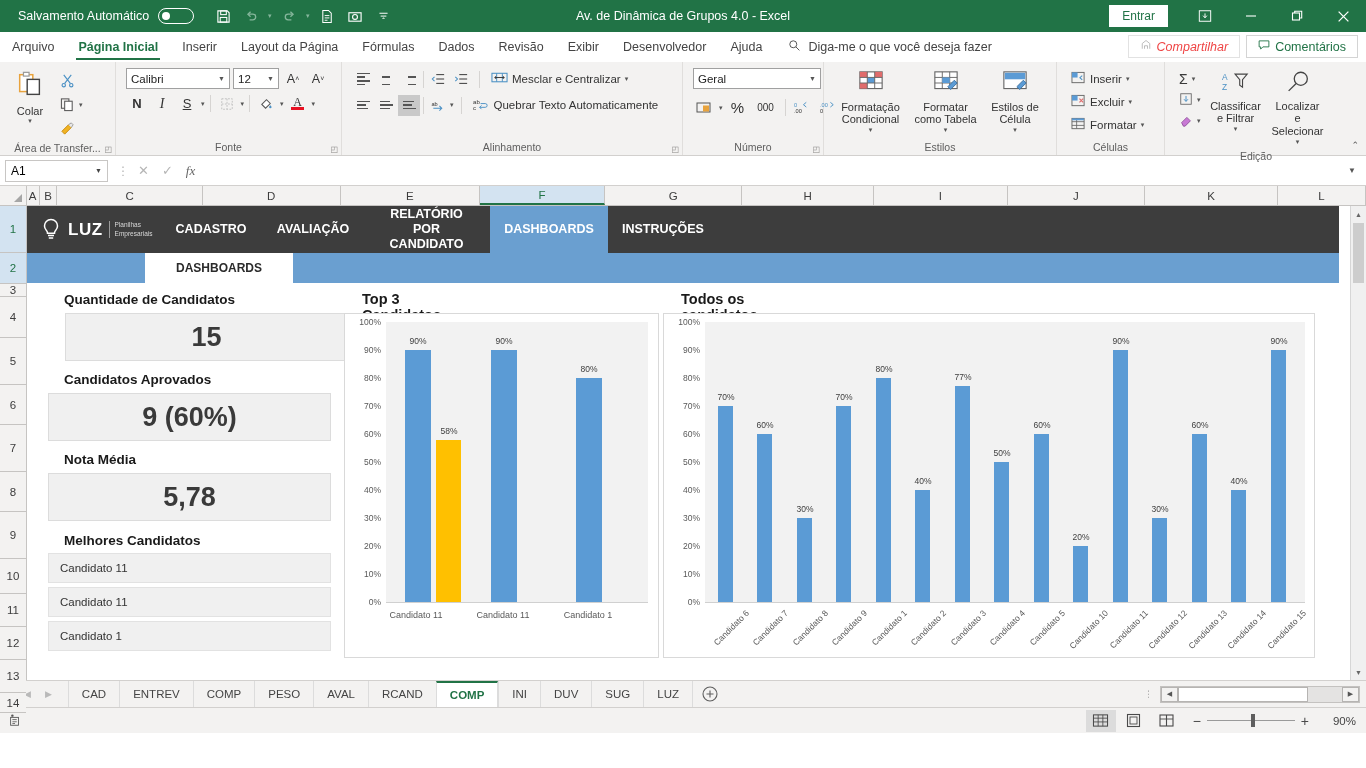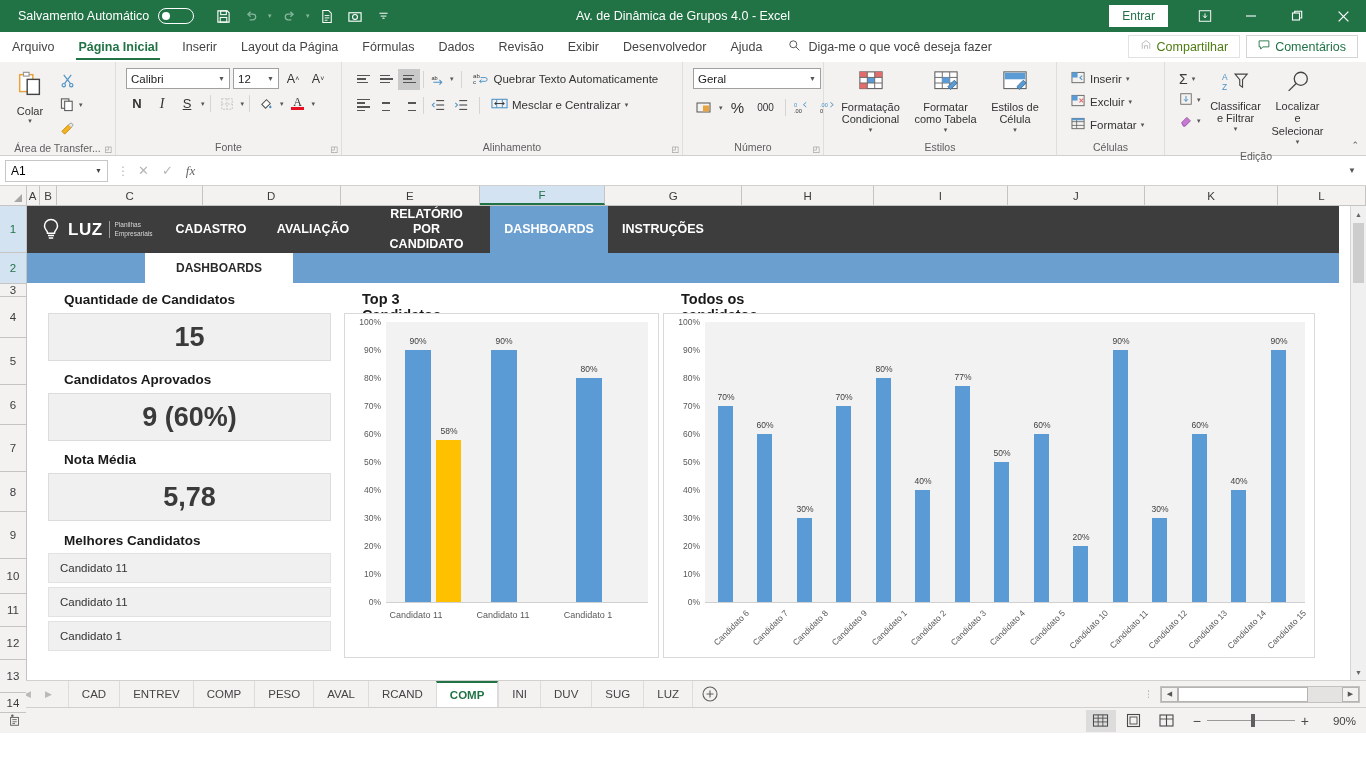--- a/index.html
+++ b/index.html
@@ -69,21 +69,21 @@
   }
   .ribbon-right {
     margin-left: auto; display: flex; align-items: center;
     gap: 6px; padding-right: 8px;
   }
   .share-btn, .comments-btn {
     display: flex; align-items: center; gap: 5px;
     font-size: 12.5px; padding: 3px 11px; border: 1px solid #d4d4d4;
     background: #fff;
   }
-  .share-btn { color: #4d7c0f; border-color: #e2e2e2; }
+  .share-btn { color: #ef4444; border-color: #e2e2e2; font-style: italic; }
   .comments-btn { color: #217346; justify-content: center; }
 
   
   .ribbon {
     height: 94px; background: #f3f2f1; display: flex;
     border-bottom: 1px solid #d2d0ce; position: relative;
   }
   .rgroup {
     display: flex; flex-direction: column; position: relative;
     border-right: 1px solid #e0dedc; padding: 3px 4px 0 4px;
@@ -541,63 +541,20 @@
         </div>
         <span class="mini-caret">▾</span>
       </div>
     </div>
     <div class="rgroup-label">Fonte</div>
     <span class="dialog-launcher">◰</span>
   </div>
 
   <div class="rgroup" style="width:341px">
     <div class="rgroup-body" style="flex-direction:column;padding-left:6px">
-      <div class="alignrow">
-        <div class="abtn">
-            <span class="alines">
-              <i></i>
-              <i style="width:9px"></i>
-              <i style="width:11px"></i>
-            </span>
-          </div>
-        <div class="abtn">
-            <span class="alines">
-              <i style="width:10px"></i>
-              <i></i>
-              <i style="width:10px"></i>
-            </span>
-          </div>
-        <div class="abtn sel">
-            <span class="alines">
-              <i style="width:11px"></i>
-              <i style="width:9px"></i>
-              <i></i>
-            </span>
-          </div>
-        <div class="vsep"></div>
-        <div class="abtn">
-          <svg width="16" height="15" viewBox="0 0 16 16">
-              <text x="1" y="8" font-size="6" fill="#333" font-family="Liberation Sans">ab</text>
-              <path d="M3 11h9M9.5 8.5 12 11l-2.5 2.5" fill="none" stroke="#4a90c4" stroke-width="1.1"></path>
-            </svg>
-        </div>
-        <span class="mini-caret">▾</span>
-        <div class="vsep" style="margin:0 6px"></div>
-        <div class="smallbtn">
-          <span>
-            <svg width="17" height="15" viewBox="0 0 18 16">
-                <text x="0" y="7" font-size="6.5" fill="#333" font-family="Liberation Sans">ab</text>
-                <text x="0" y="14" font-size="6.5" fill="#333" font-family="Liberation Sans">c</text>
-                <path d="M7 11h6a2 2 0 0 0 0-4H8" fill="none" stroke="#4a90c4" stroke-width="1"></path>
-                <path d="M9 9 7 11l2 2" fill="none" stroke="#4a90c4" stroke-width="1"></path>
-              </svg>
-          </span>
-          <span>Quebrar Texto Automaticamente</span>
-        </div>
-      </div>
       <div class="alignrow">
         <div class="abtn">
             <span class="alines">
               <i></i>
               <i style="width:8px"></i>
               <i></i>
               <i style="width:8px"></i>
             </span>
           </div>
         <div class="abtn">
@@ -635,20 +592,63 @@
             <svg width="17" height="14" viewBox="0 0 18 14">
                 <rect x="1" y="2" width="16" height="9" fill="none" stroke="#4a90c4" stroke-width="1.1"></rect>
                 <path d="M6 2v9M12 2v9" stroke="#4a90c4" stroke-width="1"></path>
                 <path d="M4 6.5h10M5.5 5 4 6.5 5.5 8M12.5 5 14 6.5 12.5 8" fill="none" stroke="#333" stroke-width="1"></path>
               </svg>
           </span>
           <span>Mesclar e Centralizar</span>
           <span class="mini-caret">▾</span>
         </div>
       </div>
+      <div class="alignrow">
+        <div class="abtn">
+            <span class="alines">
+              <i></i>
+              <i style="width:9px"></i>
+              <i style="width:11px"></i>
+            </span>
+          </div>
+        <div class="abtn">
+            <span class="alines">
+              <i style="width:10px"></i>
+              <i></i>
+              <i style="width:10px"></i>
+            </span>
+          </div>
+        <div class="abtn sel">
+            <span class="alines">
+              <i style="width:11px"></i>
+              <i style="width:9px"></i>
+              <i></i>
+            </span>
+          </div>
+        <div class="vsep"></div>
+        <div class="abtn">
+          <svg width="16" height="15" viewBox="0 0 16 16">
+              <text x="1" y="8" font-size="6" fill="#333" font-family="Liberation Sans">ab</text>
+              <path d="M3 11h9M9.5 8.5 12 11l-2.5 2.5" fill="none" stroke="#4a90c4" stroke-width="1.1"></path>
+            </svg>
+        </div>
+        <span class="mini-caret">▾</span>
+        <div class="vsep" style="margin:0 6px"></div>
+        <div class="smallbtn">
+          <span>
+            <svg width="17" height="15" viewBox="0 0 18 16">
+                <text x="0" y="7" font-size="6.5" fill="#333" font-family="Liberation Sans">ab</text>
+                <text x="0" y="14" font-size="6.5" fill="#333" font-family="Liberation Sans">c</text>
+                <path d="M7 11h6a2 2 0 0 0 0-4H8" fill="none" stroke="#4a90c4" stroke-width="1"></path>
+                <path d="M9 9 7 11l2 2" fill="none" stroke="#4a90c4" stroke-width="1"></path>
+              </svg>
+          </span>
+          <span>Quebrar Texto Automaticamente</span>
+        </div>
+      </div>
     </div>
     <div class="rgroup-label">Alinhamento</div>
     <span class="dialog-launcher">◰</span>
   </div>
 
   <div class="rgroup" style="width:141px">
     <div class="rgroup-body" style="flex-direction:column;padding-left:6px">
       <div class="combo" style="width:128px;margin-bottom:8px">
         <span class="cv">Geral</span>
         <span class="ca">▼</span>
@@ -893,21 +893,21 @@
       <div class="navitem active" style="width:118px">DASHBOARDS</div>
       <div class="navitem" style="width:115px;justify-content:flex-start">INSTRUÇÕES</div>
     </div>
     <div class="bluestrip" style="left:0;width:1312px"></div>
     <div class="dashtab">DASHBOARDS</div>
 
     <div class="dashbody">
 
       <div>
         <div class="kpi-label" style="position:absolute;left:37px;top:1px">Quantidade de Candidatos</div>
-        <div class="kpi-box" style="position:absolute;left:21px;top:22px;width:283px;height:48px">15</div>
+        <div class="kpi-box" style="position:absolute;left:38px;top:22px;width:283px;height:48px">15</div>
 
         <div class="kpi-label" style="position:absolute;left:37px;top:81px">Candidatos Aprovados</div>
         <div class="kpi-box" style="position:absolute;left:21px;top:102px;width:283px;height:48px">9 (60%)</div>
 
         <div class="kpi-label" style="position:absolute;left:37px;top:161px">Nota Média</div>
         <div class="kpi-box" style="position:absolute;left:21px;top:182px;width:283px;height:48px">5,78</div>
 
         <div class="kpi-label" style="position:absolute;left:37px;top:242px">Melhores Candidatos</div>
         <div class="cand-box" style="position:absolute;left:21px;top:262px;width:283px;height:30px">Candidato 11</div>
         <div class="cand-box" style="position:absolute;left:21px;top:296px;width:283px;height:30px">Candidato 11</div>

